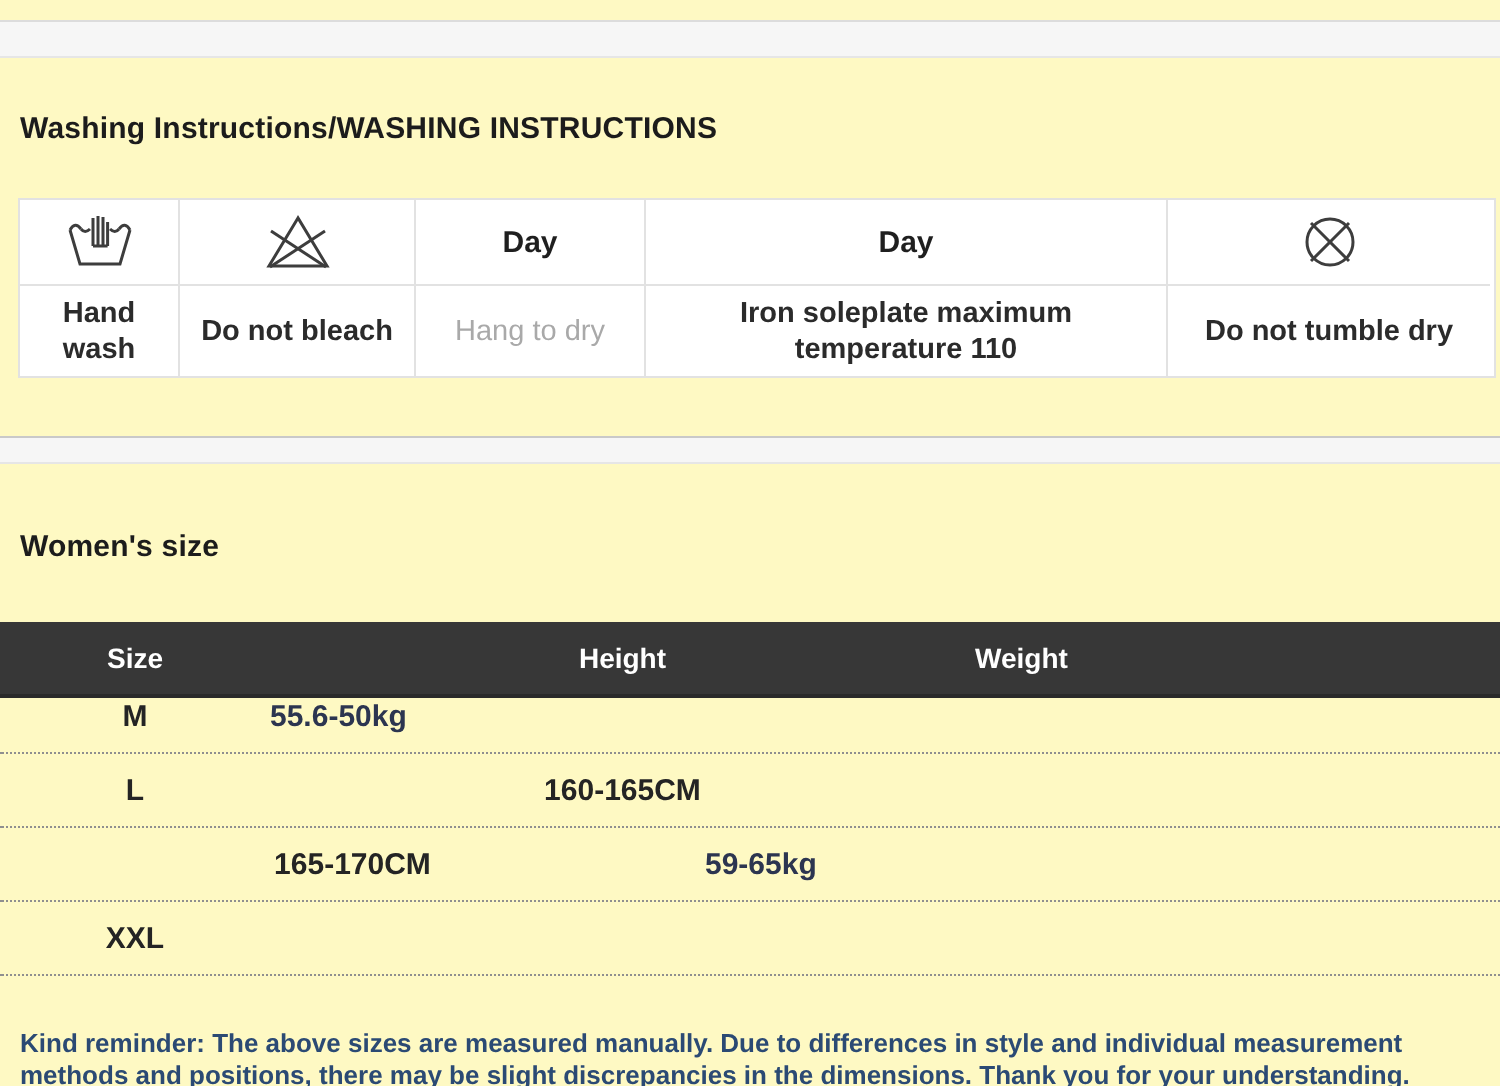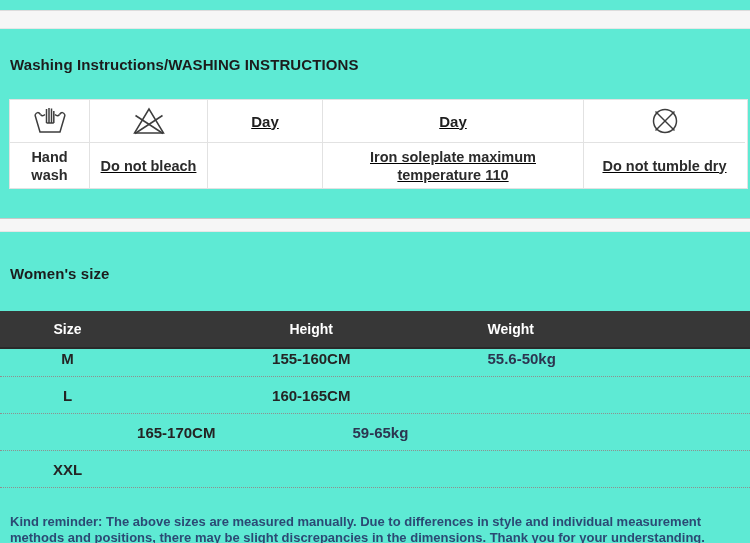--- a/index.html
+++ b/index.html
@@ -2,21 +2,21 @@
 <html><head>
 <meta charset="utf-8">
 <style>
   * { margin: 0; padding: 0; box-sizing: border-box; }
   html, body { background: #ffffff; }
   body { font-family: "Liberation Sans", sans-serif; }
   .page {
     position: relative;
     width: 750px;
     height: 543px;
-    background: #5eead4;
+    background: #fef9c3;
     overflow: hidden;
   }
 
   
   .gray-band {
     position: absolute;
     left: 0;
     width: 750px;
     background: #f6f6f6;
     border-top: 1px solid #dcdcdc;
@@ -41,21 +41,21 @@
     position: absolute;
     left: 9px;
     top: 99px;
     width: 739px;
     height: 90px;
     display: flex;
     border: 1px solid #e2e2e2;
     background: #ffffff;
   }
   .wash-col { display: flex; flex-direction: column; }
-  .wash-col + .wash-col { border-left: 1px solid #e2e2e2; text-decoration: underline; }
+  .wash-col + .wash-col { border-left: 1px solid #e2e2e2; }
   .wash-top {
     height: 43px;
     border-bottom: 1px solid #e2e2e2;
     display: flex;
     align-items: center;
     justify-content: center;
   }
   .wash-bottom {
     flex: 1;
     display: flex;
@@ -151,20 +151,21 @@
           <path d="M18 3 L3.5 27 L32.5 27 Z"></path>
           <line x1="4.5" y1="9.5" x2="32" y2="27.5"></line>
           <line x1="31.5" y1="9.5" x2="4" y2="27.5"></line>
         </svg>
       </div>
       <div class="wash-bottom">Do not bleach</div>
     </div>
 
     <div class="wash-col" style="width:115px">
       <div class="wash-top wash-day">Day</div>
+      <div class="wash-bottom muted">Hang to dry</div>
     </div>
 
     <div class="wash-col" style="width:261px">
       <div class="wash-top wash-day">Day</div>
       <div class="wash-bottom" style="padding:2px 30px">Iron soleplate maximum temperature 110</div>
     </div>
 
     <div class="wash-col" style="width:162px">
       <div class="wash-top wash-icon">
         <svg width="34" height="32" viewBox="0 0 34 32">
@@ -184,21 +185,20 @@
 
   <div class="size-header">
     <div class="c-size">Size</div>
     <div class="c-height">Height</div>
     <div class="c-weight">Weight</div>
   </div>
 
   <div class="size-rows">
     <div class="size-row">
       <div class="c-size">M</div>
-      <div class="c-height">155-160CM</div>
       <div class="c-weight">55.6-50kg</div>
     </div>
     <div class="size-row">
       <div class="c-size">L</div>
       <div class="c-height">160-165CM</div>
     </div>
     <div class="size-row">
       <div class="c-height">165-170CM</div>
       <div class="c-weight">59-65kg</div>
     </div>

